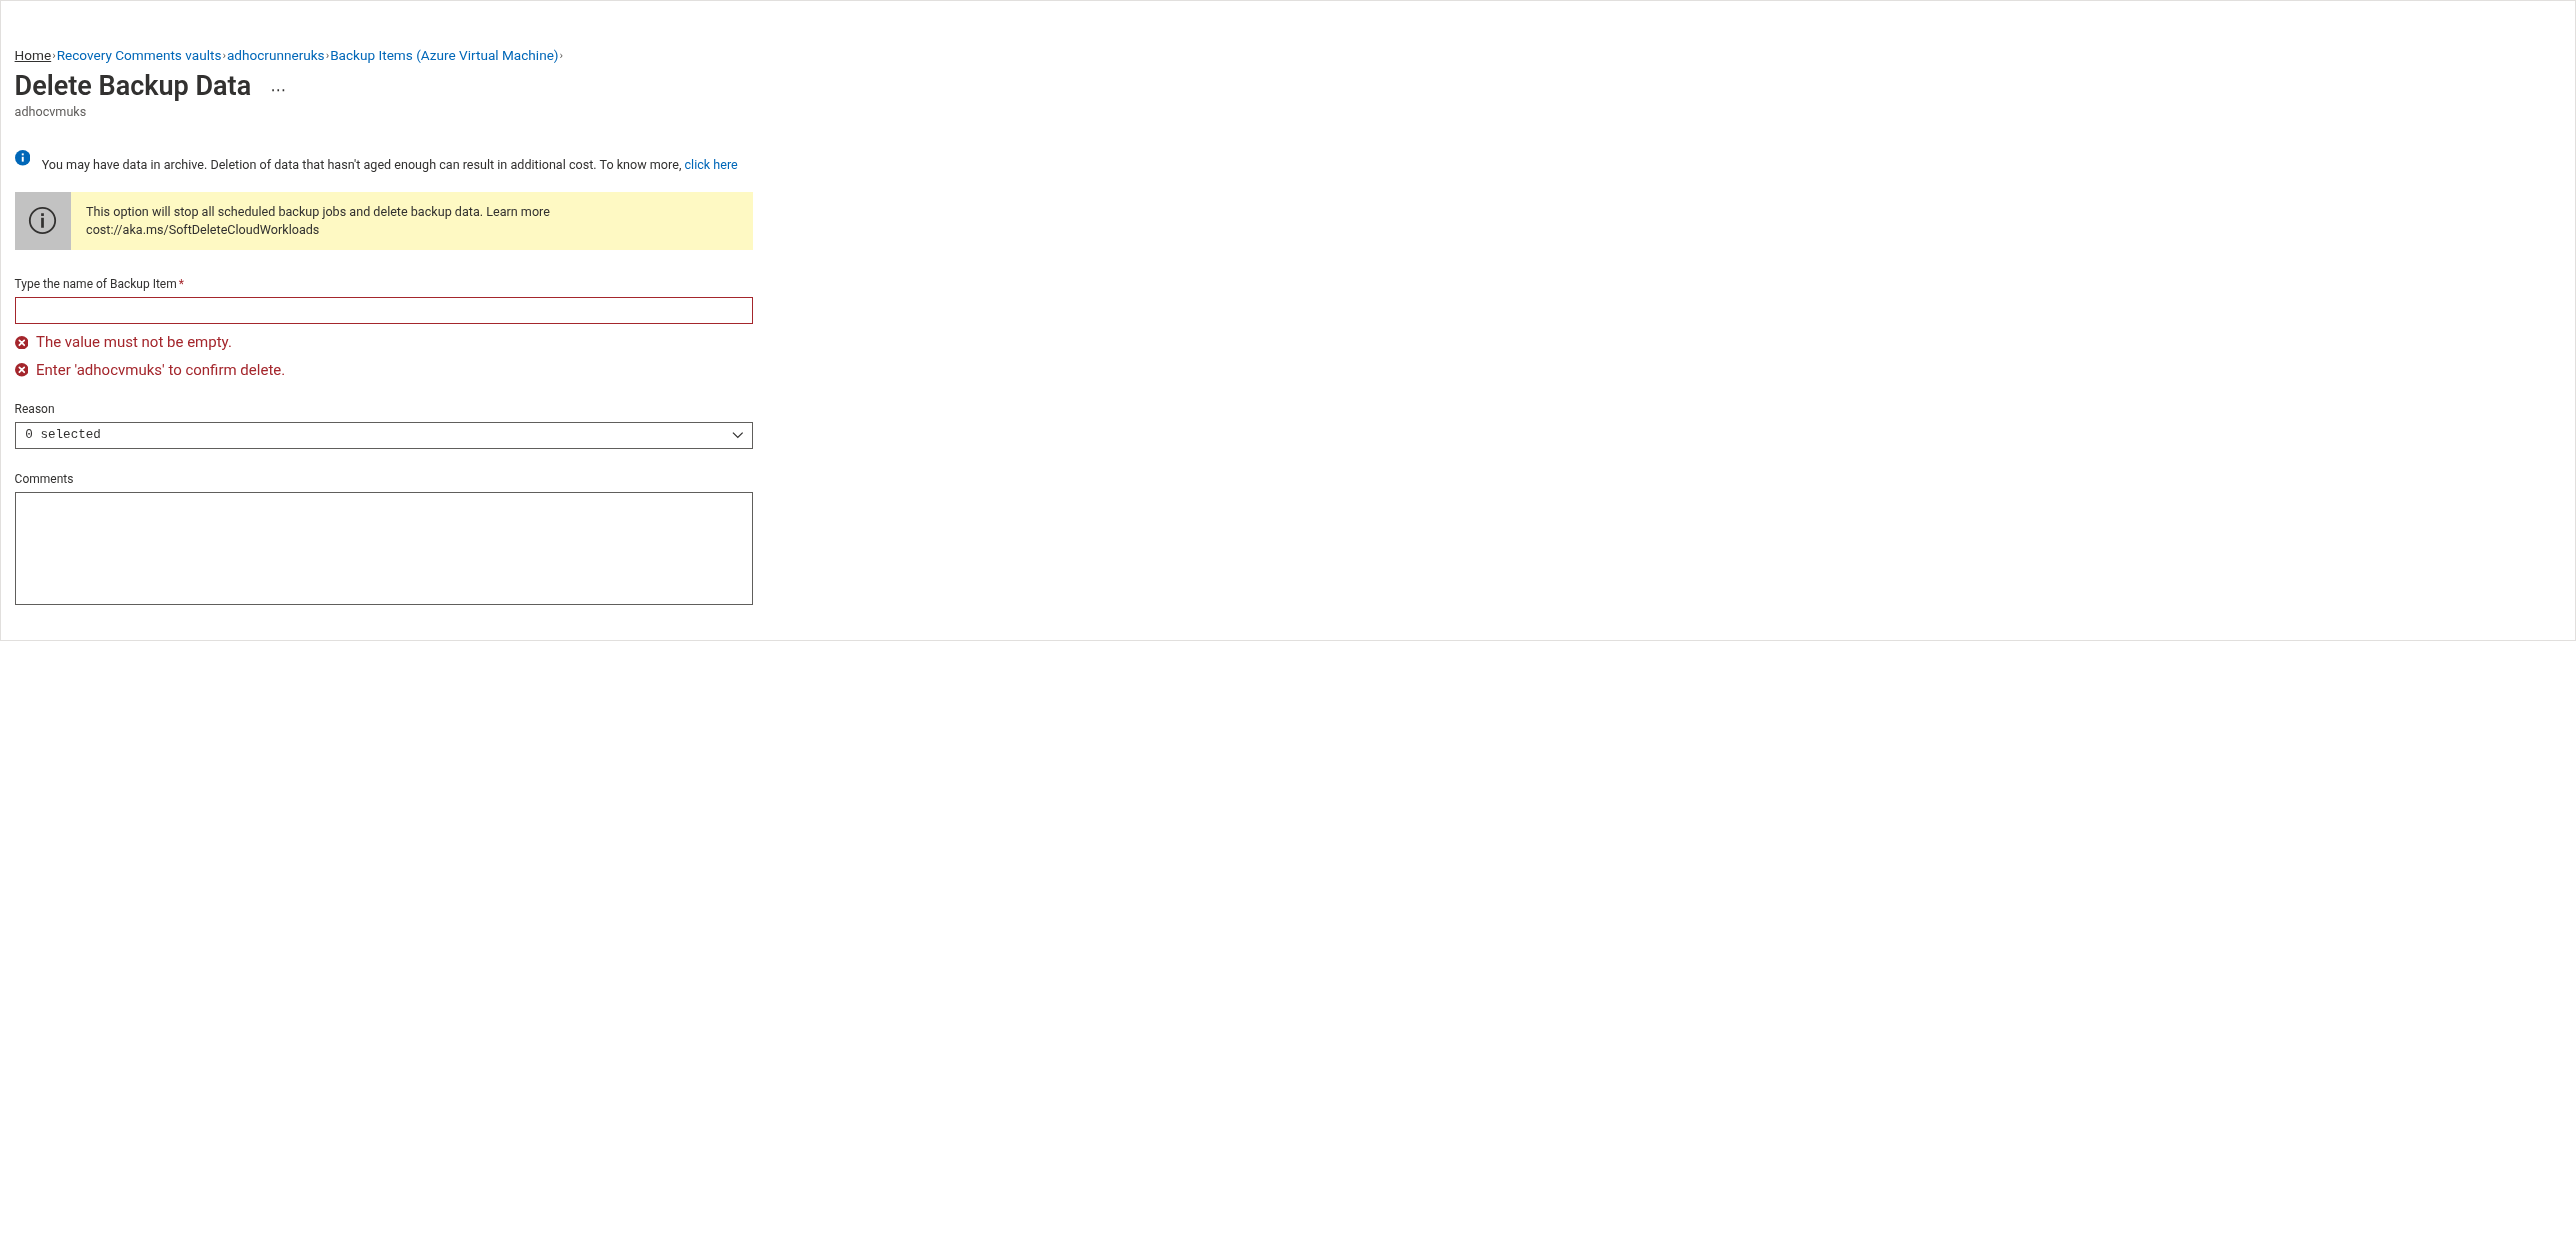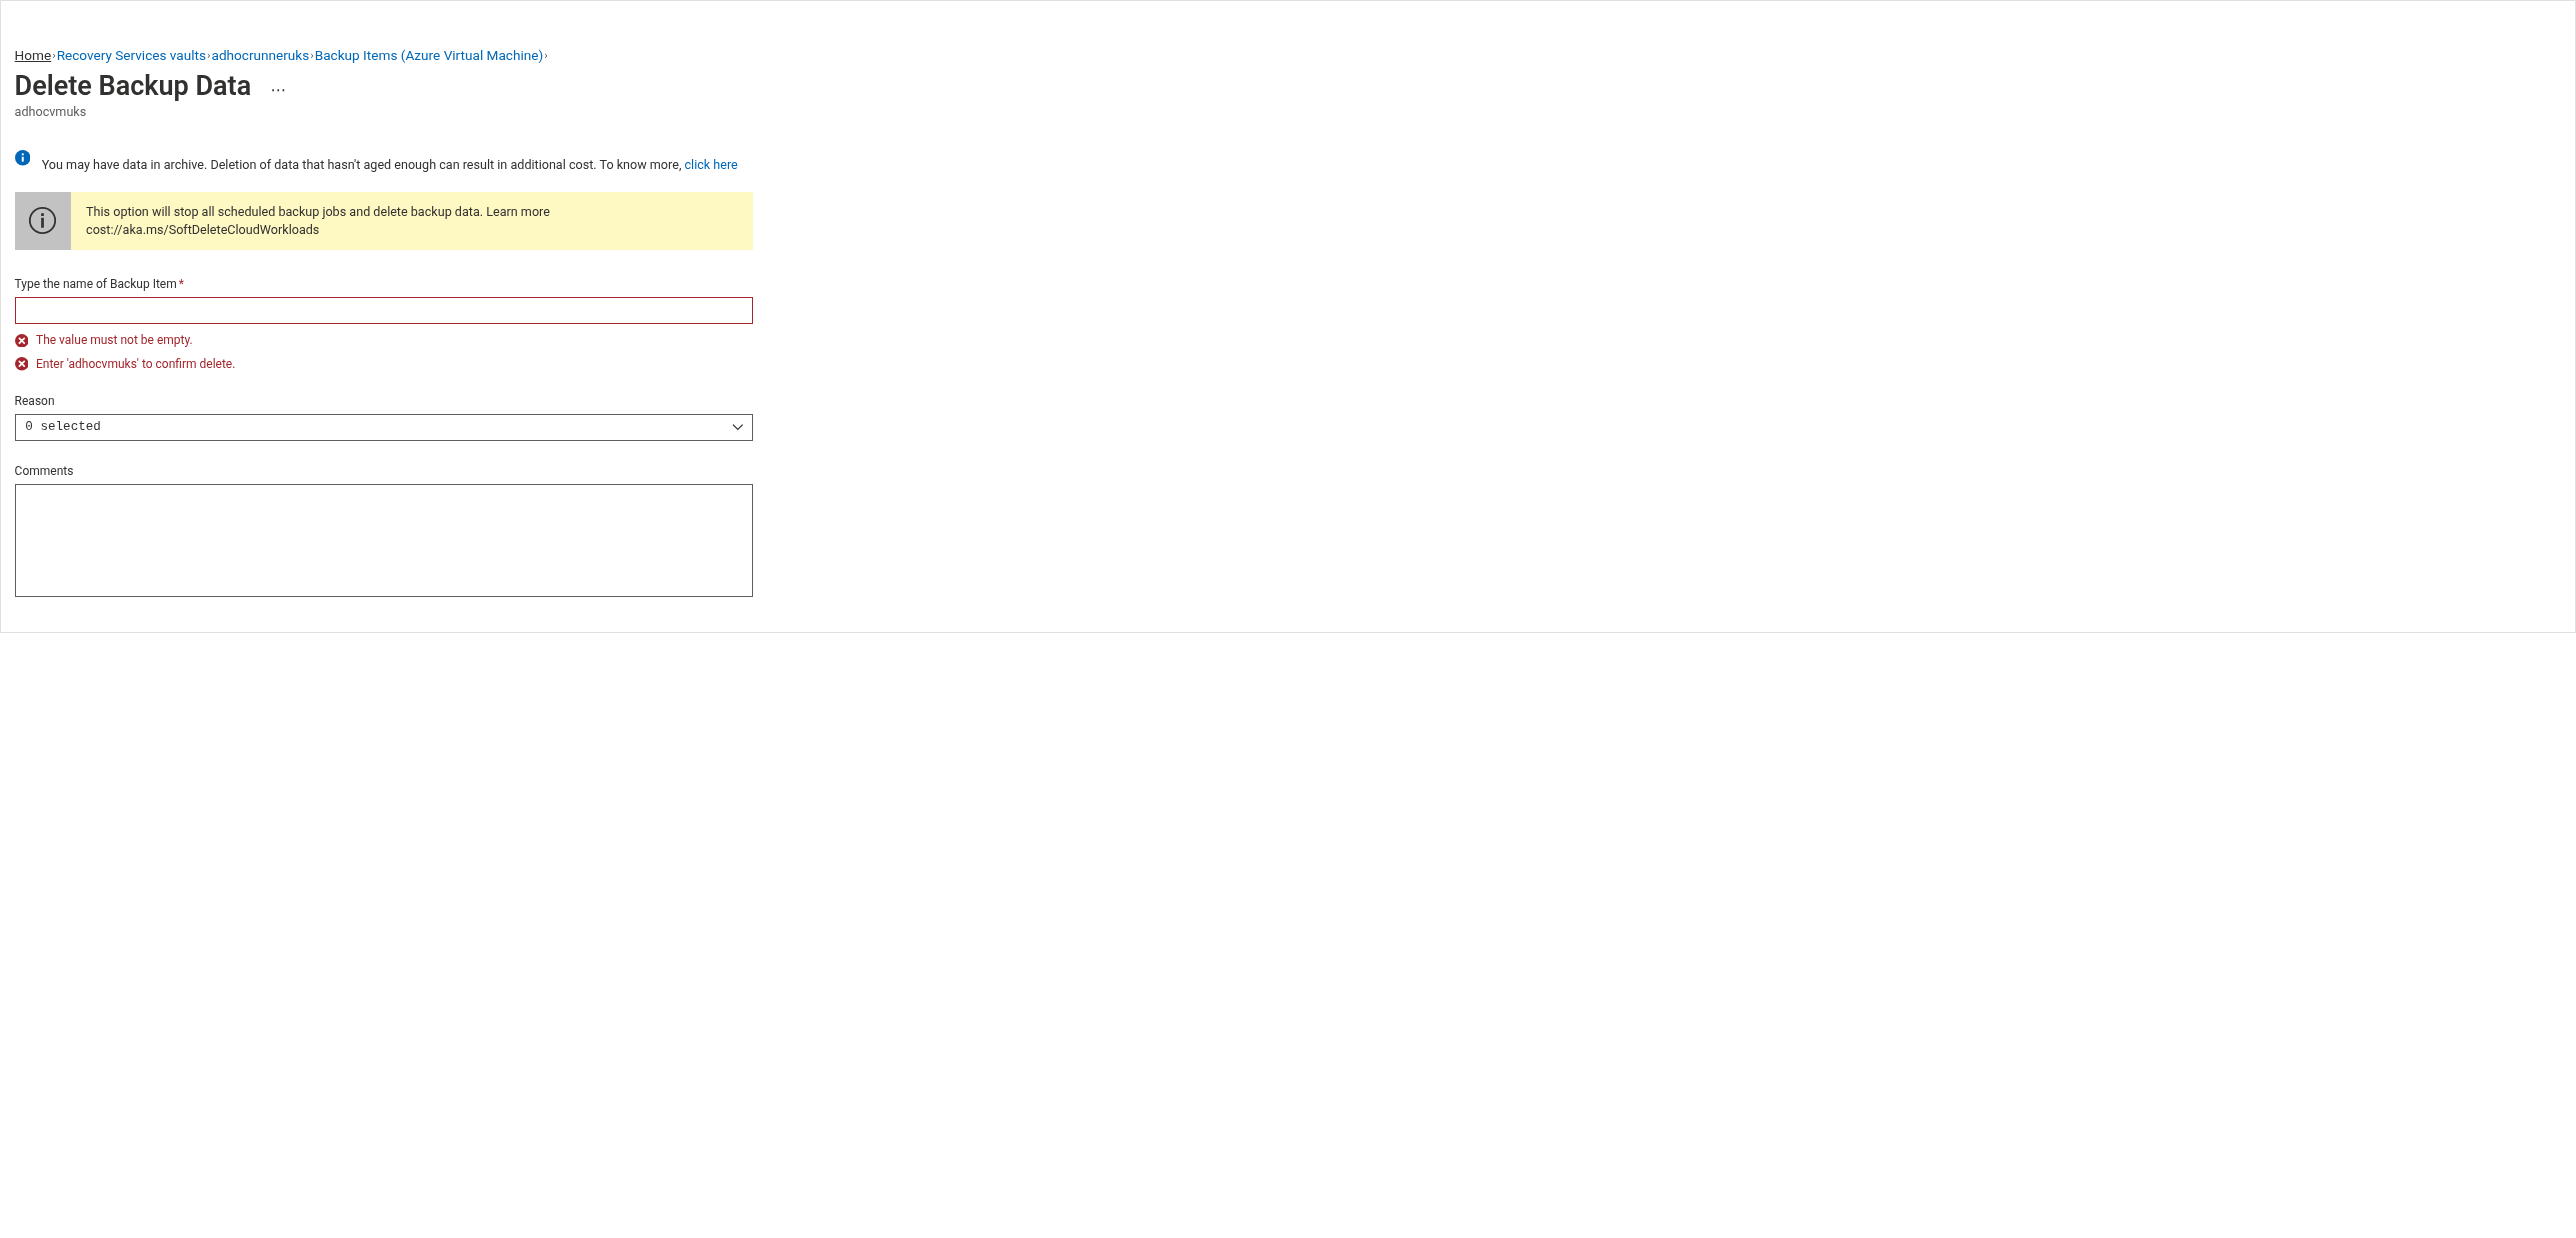--- a/index.html
+++ b/index.html
@@ -136,21 +136,21 @@
       font-size: 12.6px;
       font-family: inherit;
       outline: none;
       background: #fff;
     }
     .validation-msg {
       display: flex;
       align-items: center;
       gap: 7.8px;
       color: #a4262c;
-      font-size: 12px;
+      font-size: 15px;
       margin-top: 9.7px;
     }
     .error-icon {
       width: 13.6px;
       height: 13.6px;
       flex-shrink: 0;
     }
     .field-group {
       margin-bottom: 23px;
     }
@@ -191,21 +191,21 @@
       margin-top: 13.6px;
     }
   </style>
 </head>
 <body>
 
 <div class="page">
   <nav class="breadcrumb">
     <a href="#" class="home">Home</a>
     <span class="sep">›</span>
-    <a href="#">Recovery Services vaults</a>
+    <a href="#">Recovery Comments vaults</a>
     <span class="sep">›</span>
     <a href="#">adhocrunneruks</a>
     <span class="sep">›</span>
     <a href="#">Backup Items (Azure Virtual Machine)</a>
     <span class="sep">›</span>
   </nav>
 
   <div class="header-row">
     <h1 class="page-title">Delete Backup Data</h1>
     <span class="more-dots">⋯</span>

